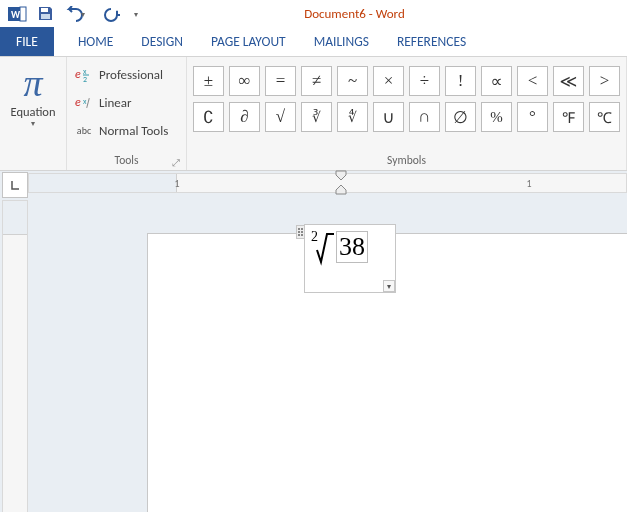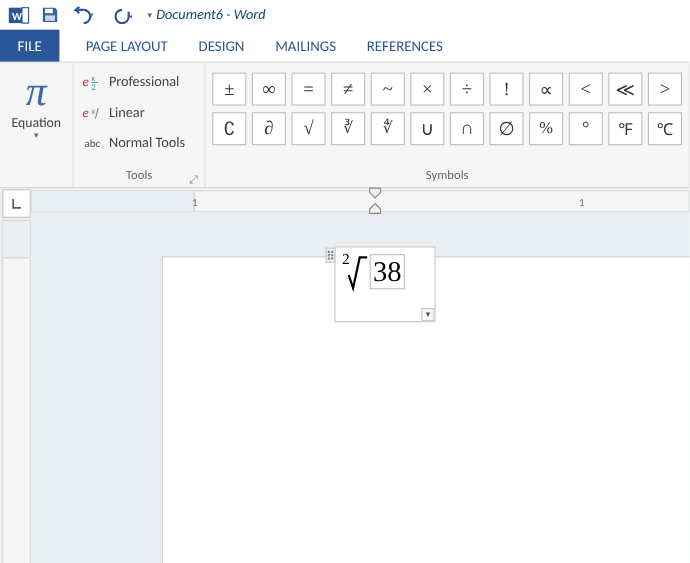--- a/index.html
+++ b/index.html
@@ -3,21 +3,21 @@
 <meta charset="utf-8">
 <style>
   * { box-sizing: border-box; margin: 0; padding: 0; font-family: "Segoe UI", Calibri, sans-serif; }
   body { background: #fff; width: 627px; height: 512px; overflow: hidden; position: relative; }
 
   
   .titlebar { height: 27px; background: #fff; display: flex; align-items: center; padding-left: 4px; }
   .qat { display: flex; align-items: center; gap: 2px; }
   .qat-item { width: 26px; height: 24px; display: flex; align-items: center; justify-content: center; color: #2a579a; }
   .drop-caret { width: 8px; font-size: 8px; color: #666; margin-left:-4px;}
-  .title-text { flex: 1; font-size: 13px; color: #0c4a6e; margin-right: 60px; font-style: italic;}
+  .title-text { flex: 1; text-align: center; font-size: 13px; color: #c2410c; margin-right: 60px;}
 
   
   .tabs { height: 30px; background: #fff; display: flex; align-items: stretch; border-bottom: 1px solid #d4d4d4; }
   .tab { padding: 0 14px; display: flex; align-items: center; font-size: 13.5px; color: #2a579a; cursor: pointer; }
   .tab.file { background: #2a579a; color: #fff; font-weight: normal; padding: 0 16px;}
   .tab-gap-after-file{width:10px;}
 
   
   .ribbon { height: 114px; background: #f6f6f6; border-bottom: 1px solid #d4d4d4; display: flex; }
   .rib-group { border-right: 1px solid #e1e1e1; display: flex; flex-direction: column; justify-content: space-between; padding: 3px 6px 0 6px; position:relative;}
@@ -103,22 +103,23 @@
         </svg>
     </div>
     <span class="drop-caret" style="margin-left:6px;">▾</span>
   </div>
   <div class="title-text">Document6 - Word</div>
 </div>
 
 <div class="tabs">
   <div class="tab file">FILE</div>
   <div class="tab-gap-after-file"></div>
+  <div class="tab">HOME</div>
+  <div class="tab">DESIGN</div>
   <div class="tab">PAGE LAYOUT</div>
-  <div class="tab">DESIGN</div>
   <div class="tab">MAILINGS</div>
   <div class="tab">REFERENCES</div>
 </div>
 
 <div class="ribbon">
 
   <div class="rib-group eq-group" style="padding-left:2px;padding-right:2px;">
     <div class="eq-big">
       <div class="pi">π</div>
       <div class="lbl">Equation</div>

